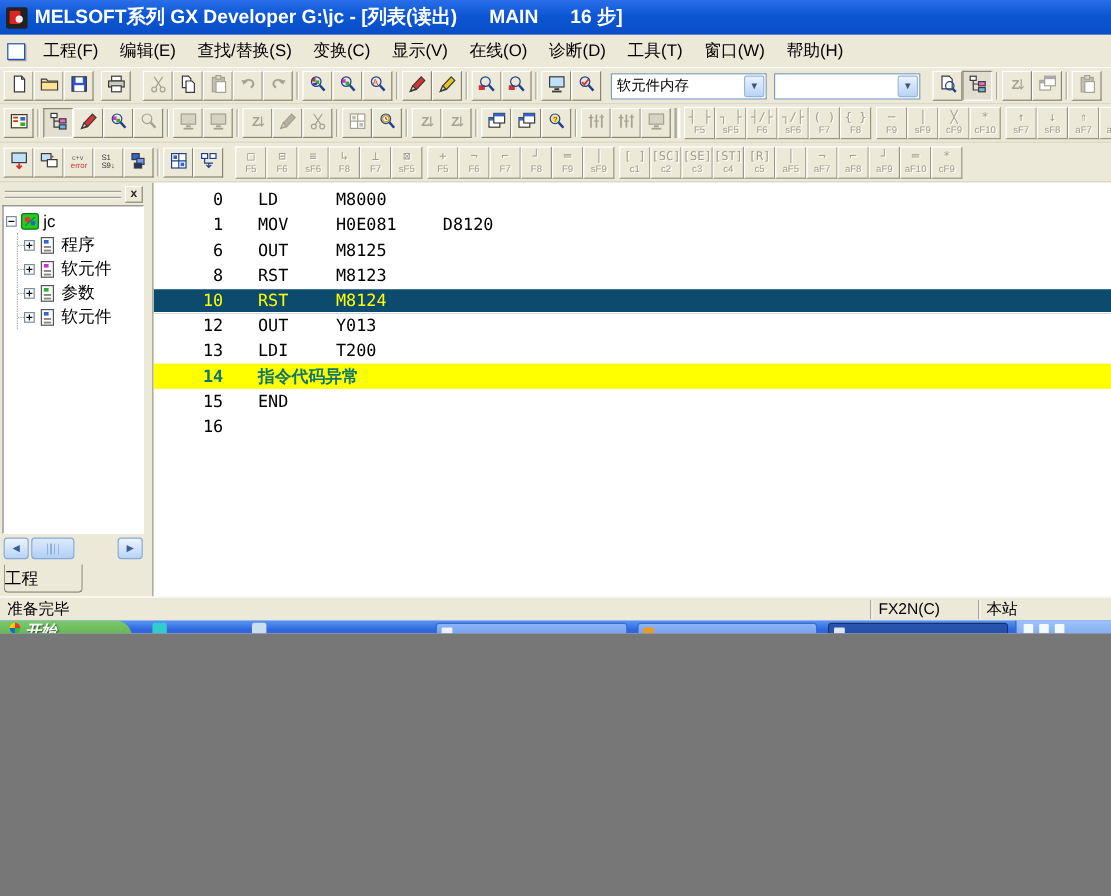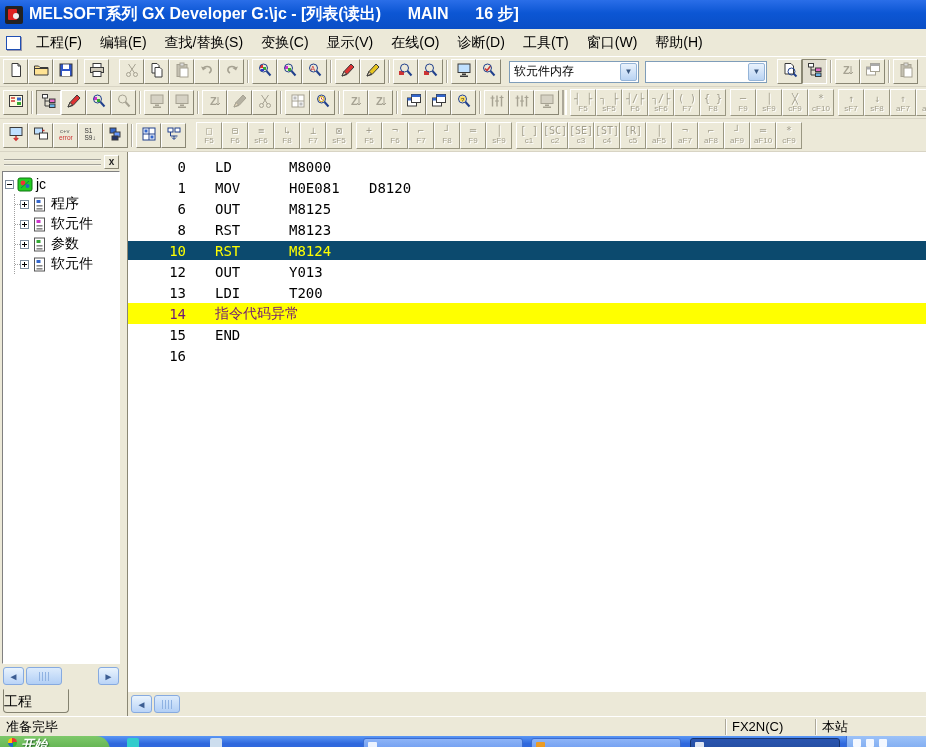--- a/index.html
+++ b/index.html
@@ -1,17 +1,17 @@
 <!DOCTYPE html>
 <html><head>
 <meta charset="utf-8">
 <style>
   *{box-sizing:border-box;margin:0;padding:0}
   html,body{background:#777}
-  .screen{width:926px;height:747px;position:relative;overflow:hidden;
+  .screen{width:926px;height:528px;position:relative;overflow:hidden;
     font-family:"Liberation Sans",sans-serif;background:#ECE9D8;
     display:flex;flex-direction:column}
   
   .titlebar{height:29px;flex:0 0 29px;display:flex;align-items:center;gap:6px;padding:0 5px;
     background:linear-gradient(180deg,#2a6ee8 0%,#0c56d4 45%,#0a4ec6 100%)}
   .appicon{width:18px;height:18px;flex:0 0 18px;background:#222;border-radius:2px;position:relative}
   .appicon:before{content:"";position:absolute;left:3px;top:3px;width:9px;height:11px;background:#d22;border-radius:1px}
   .appicon:after{content:"";position:absolute;left:8px;top:7px;width:6px;height:6px;background:#eee;border-radius:50%}
   .title-text{color:#fff;font-weight:bold;font-size:16px;white-space:pre;overflow:hidden}
   
@@ -71,21 +71,21 @@
   .tab{width:66px;height:24px;background:#ECE9D8;border:1px solid #848270;border-top:1px solid #ECE9D8;
     border-radius:0 0 4px 4px;font-size:14px;text-align:left;line-height:22px;color:#000}
   .splitter{width:5px;flex:0 0 5px}
   
   .listwrap{flex:1;position:relative;background:#ECE9D8;border-left:1px solid #8a8774}
   .listarea{position:absolute;left:0;top:0;right:0;height:540px;background:#fff;padding-top:4px;
     font-family:"DejaVu Sans Mono","Liberation Mono",monospace;font-size:14px;overflow:hidden}
   .lrow{height:21px;position:relative;display:flex;align-items:center}
   .lrow .step{position:absolute;left:0;width:58px;text-align:right}
   .lrow .inst{position:absolute;left:87px}
-  .lrow .op1{position:absolute;left:161px}
+  .lrow .op1{position:absolute;left:152px}
   .lrow .op2{position:absolute;left:241px}
   .lrow.selected{box-shadow:inset 0 1px 0 #fff,inset 0 -1px 0 #fff}
   .listhsb{position:absolute;left:3px;top:543px;display:flex;gap:2px;align-items:center}
   .listhsb .xpthumb{width:26px;flex:0 0 26px}
   
   .statusbar{height:20px;flex:0 0 20px;display:flex;align-items:center;background:#ECE9D8;
     border-top:1px solid #fff;font-size:13px;padding:0 1px}
   .spanel{height:18px;display:flex;align-items:center;padding:0 5px;white-space:nowrap;overflow:hidden}
   .sdiv{width:2px;height:16px;border-left:1px solid #aca899;border-right:1px solid #fff;flex:0 0 2px}
   .sp1{flex:1}.sp2{width:88px;flex:0 0 88px}.sp3{flex:0 0 108px}
@@ -793,21 +793,21 @@
             <span class="inst">OUT</span>
             <span class="op1">Y013</span>
             <span class="op2"></span>
           </div>
           <div class="lrow ">
             <span class="step">13</span>
             <span class="inst">LDI</span>
             <span class="op1">T200</span>
             <span class="op2"></span>
           </div>
-          <div class="lrow error" style="background: rgb(255, 255, 0); color: #701a75;">
+          <div class="lrow error" style="background: rgb(255, 255, 0); color: #0f766e; font-weight: bold;">
             <span class="step">14</span>
             <span class="inst">指令代码异常</span>
             <span class="op1"></span>
             <span class="op2"></span>
           </div>
           <div class="lrow ">
             <span class="step">15</span>
             <span class="inst">END</span>
             <span class="op1"></span>
             <span class="op2"></span>

